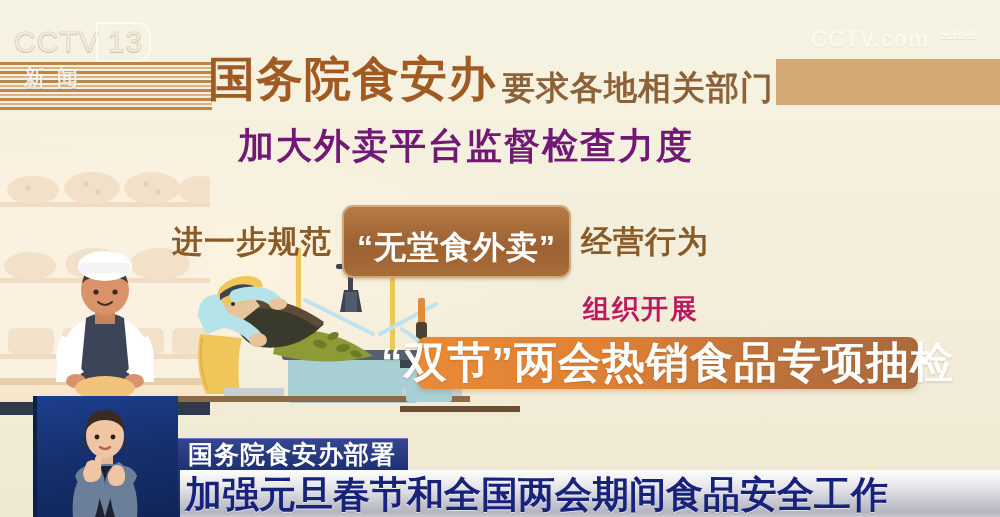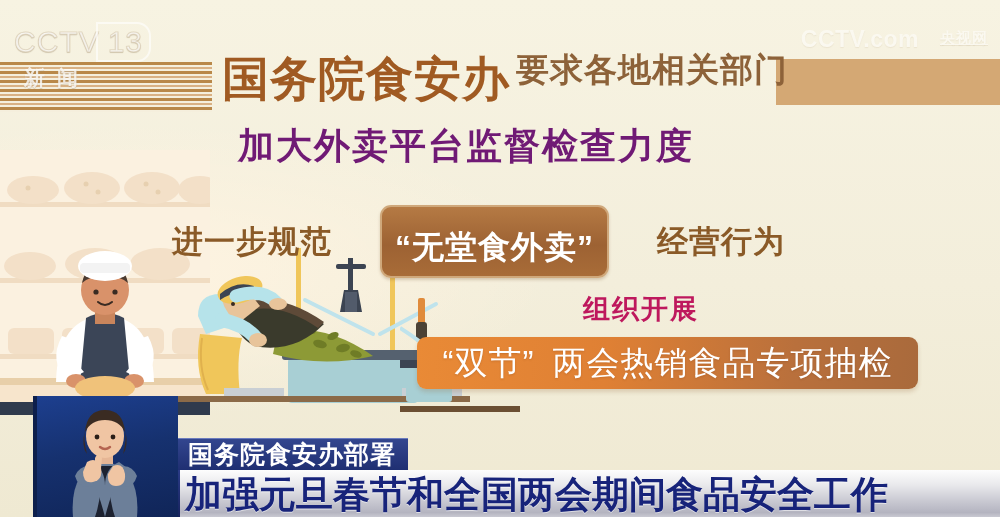--- a/index.html
+++ b/index.html
@@ -28,53 +28,53 @@
 
   
   .stripes{position:absolute;left:0;top:62px;width:212px;height:50px;z-index:10;
     background:repeating-linear-gradient(180deg,
       #b98849 0px,#b98849 3px,
       #f5efdd 3px,#f5efdd 5px,
       #d9b184 5px,#d9b184 7px,
       #f5efdd 7px,#f5efdd 9px);}
 
   
-  .wm{position:absolute;right:12px;top:26px;z-index:20;opacity:.5;
+  .wm{position:absolute;right:24px;top:26px;z-index:20;opacity:.5;
     color:#ffffff;font-size:23px;font-weight:bold;letter-spacing:.5px;
-    text-shadow:0 1px 1px rgba(180,160,125,.35);display:flex;align-items:center;gap:21px;}
-  .wm-cn{font-size:15px;letter-spacing:1px;padding-bottom:3px;text-decoration:underline;}
+    text-shadow:0 1px 1px rgba(180,160,125,.35);display:flex;align-items:flex-start;gap:11px;}
+  .wm-cn{font-size:11px;letter-spacing:1px;padding-bottom:3px;text-decoration:underline;}
 
   
   .tan-block{position:absolute;left:776px;top:59px;right:0;height:46px;background:#d4a874;z-index:12;}
 
   
   .illo{position:absolute;z-index:8;}
 
   
   .hl{position:absolute;z-index:25;white-space:nowrap;font-weight:bold;
       font-family:"Liberation Sans","DejaVu Sans",sans-serif;}
-  .l1{left:222px;top:48px;font-size:47px;color:#a05a22;letter-spacing:1px;
-      display:flex;align-items:flex-start;}
+  .l1{left:208px;top:48px;font-size:47px;color:#a05a22;letter-spacing:1px;
+      display:flex;align-items:flex-end;}
   .l1 .big{font-size:47px;}
   .l1 .small{font-size:33px;color:#8d6239;margin-left:6px;letter-spacing:1px;}
   .l2{left:238px;top:122px;font-size:36px;color:#701a75;letter-spacing:2px;}
   .l3{left:172px;top:205px;font-size:31px;color:#8a5a27;letter-spacing:1px;
-      display:flex;align-items:center;gap:38px;}
+      display:flex;align-items:center;}
   .l3 .pre{margin-right:10px;}
   .l3 .post{margin-left:10px;}
   .chip{display:inline-block;background:linear-gradient(180deg,#b57a44 0%,#9d6233 55%,#a86c38 100%);
         border:2px solid #cfa87b;border-radius:11px;color:#fff;font-size:32px;
         padding:19px 13px 6px;letter-spacing:1px;
         box-shadow:0 2px 3px rgba(120,80,40,.25);}
   .l4{left:583px;top:291px;font-size:27px;color:#be185d;letter-spacing:2px;}
   .bar{position:absolute;left:417px;top:337px;width:501px;height:52px;z-index:25;
        background:linear-gradient(95deg,#e98a36 0%,#df8034 38%,#b9703c 75%,#a96a3c 100%);
        border-radius:9px;box-shadow:0 3px 4px rgba(140,90,45,.22);
        display:flex;align-items:center;justify-content:center;}
-  .bar span{color:#fff;font-size:33px;font-weight:normal;letter-spacing:1px;white-space:nowrap;
+  .bar span{color:#fff;font-size:43px;font-weight:bold;letter-spacing:1px;white-space:nowrap;
        text-shadow:0 1px 2px rgba(120,60,20,.25);}
   .bar .gap{display:inline-block;width:18px;}
 
   
   .sub-badge{position:absolute;left:178px;top:438px;z-index:40;height:32px;
     background:linear-gradient(180deg,#33468f 0%,#1f2f72 100%);
     border-top:1px solid #6b7bbd;
     display:flex;align-items:center;padding:0 12px 0 10px;}
   .sub-badge span{color:#fff;font-size:25px;font-weight:bold;letter-spacing:1px;}
 

